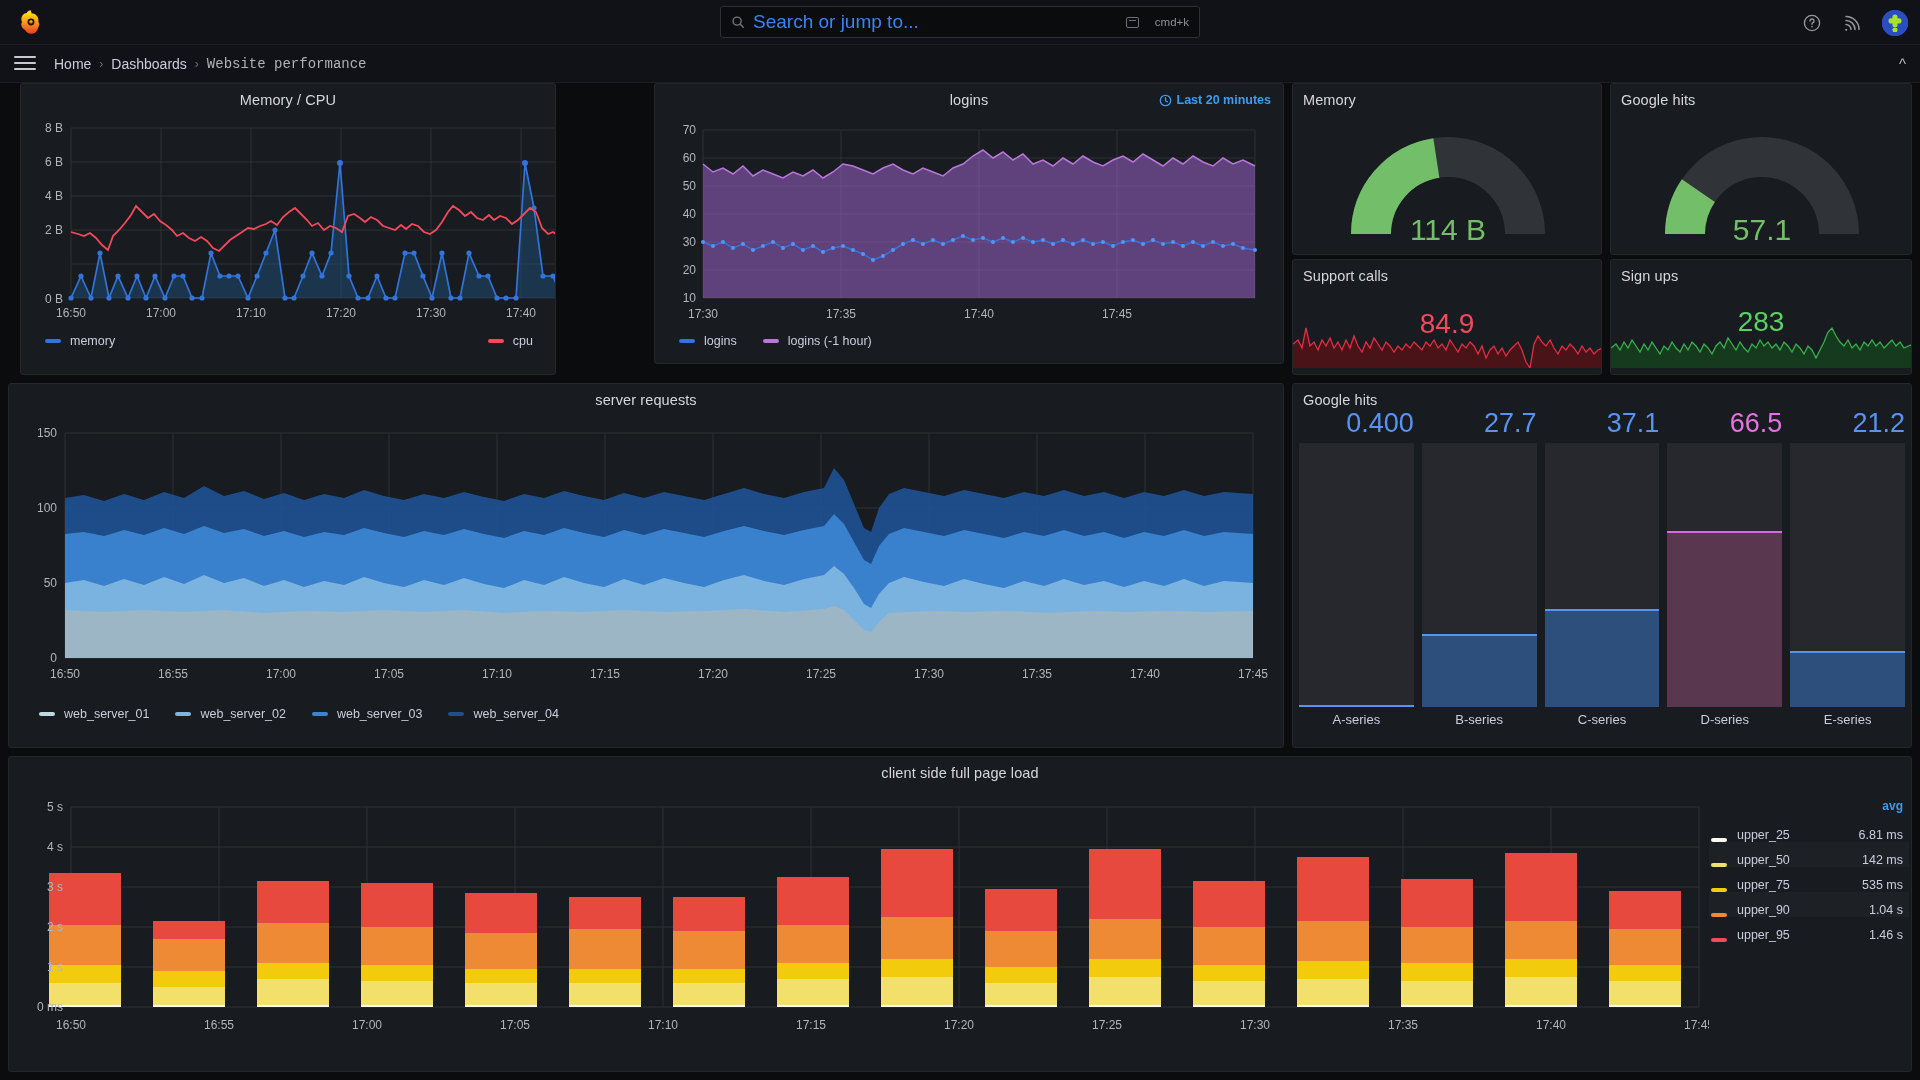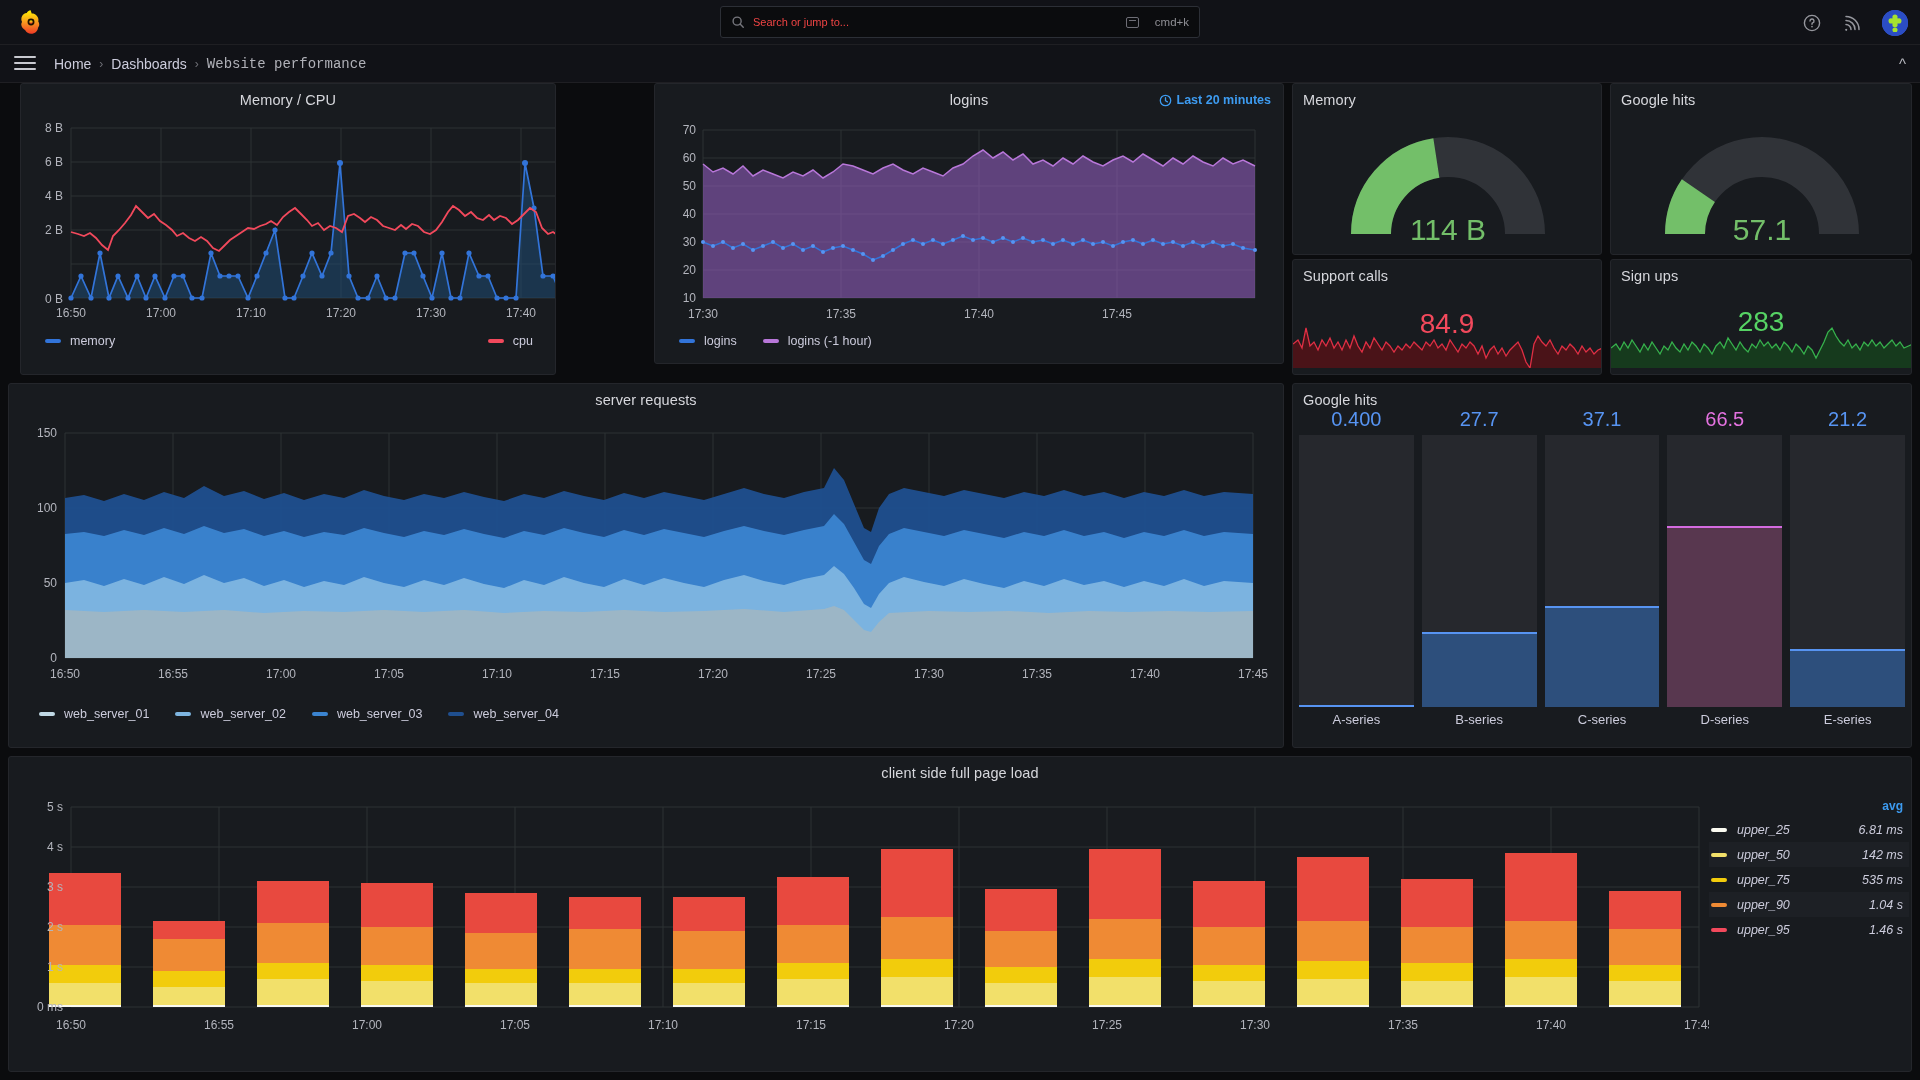--- a/index.html
+++ b/index.html
@@ -28,21 +28,21 @@
     position: absolute; left: 50%; transform: translateX(-50%);
     width: 480px; height: 32px;
     background: #0b0c0e;
     border: 1px solid #2c2f36;
     border-radius: 3px;
     display: flex; align-items: center;
     padding: 0 10px;
     gap: 8px;
   }
   .search-box .s-icon { width: 14px; height: 14px; flex: 0 0 auto; opacity: .75; }
-  .search-ph { font-size: 11px; color: #ef4444; flex: 1; }
+  .search-ph { font-size: 19px; color: #3b82f6; flex: 1; }
   .kbd {
     display: flex; align-items: center; gap: 16px;
     font-size: 11.5px; color: #8e8e94;
   }
   .kbd-glyph {
     display: inline-block; width: 13px; height: 11px;
     border: 1px solid #6e6e76; border-radius: 2px;
     position: relative;
   }
   .kbd-glyph::after{
@@ -123,32 +123,32 @@
 
   
   .gauge-val {
     font-size: 30px; font-weight: 400;
     font-family: "Liberation Sans", sans-serif;
   }
 
   
   .bargauge-wrap { display: flex; align-items: flex-end; height: 100%; padding: 0 6px 6px 6px; gap: 8px; }
   .bg-col { flex: 1; display: flex; flex-direction: column; align-items: stretch; height: 100%; }
-  .bg-num { text-align: center; font-size: 20px; margin-bottom: 4px; }
+  .bg-num { text-align: right; font-size: 27px; margin-bottom: 4px; }
   .bg-track {
     flex: 1; background: #26282d; position: relative; overflow: hidden;
   }
   .bg-fill { position: absolute; left: 0; right: 0; bottom: 0; }
   .bg-fill .cap { position: absolute; left:0; right:0; top:0; height: 2px; }
   .bg-label { text-align: center; font-size: 13px; color: #ccccdc; padding-top: 5px; }
 
   
   .legend-table { font-size: 12.5px; color: #ccccdc; }
   .lt-head { text-align: right; color: #3d9bf0; font-weight: 700; font-size: 12px; padding-right: 6px; padding-bottom: 4px;}
-  .lt-row { display: flex; align-items: center; height: 25px; padding: 0 6px 0 2px; font-style: italic; }
+  .lt-row { display: flex; align-items: flex-end; height: 25px; padding: 0 6px 0 2px; }
   .lt-row:nth-child(odd) { background: #1d2025; }
   .lt-name { margin-left: 10px; width: 82px; }
   .lt-val { margin-left: auto; }
   .sparkline-num {
     position: absolute; left: 0; right: 0;
     text-align: center; font-size: 28px;
   }
 </style>
 </head>
 <body>

